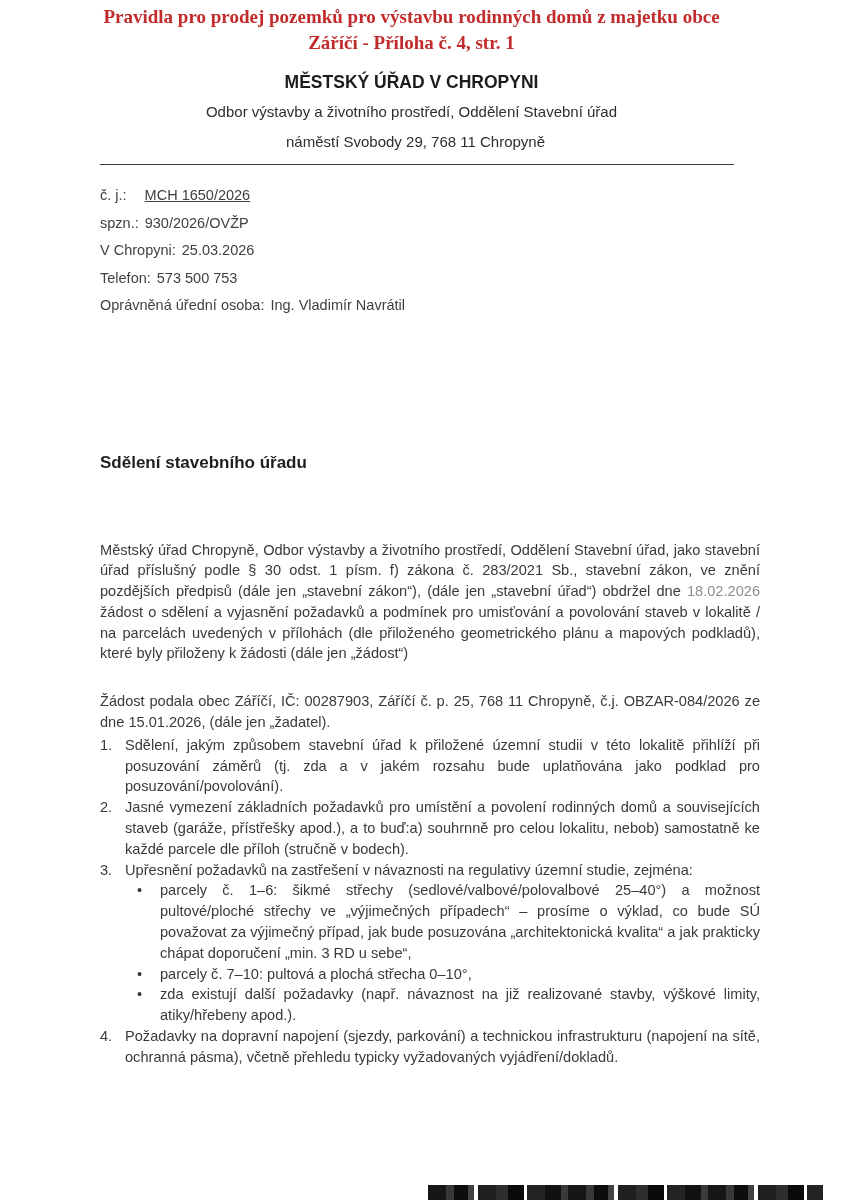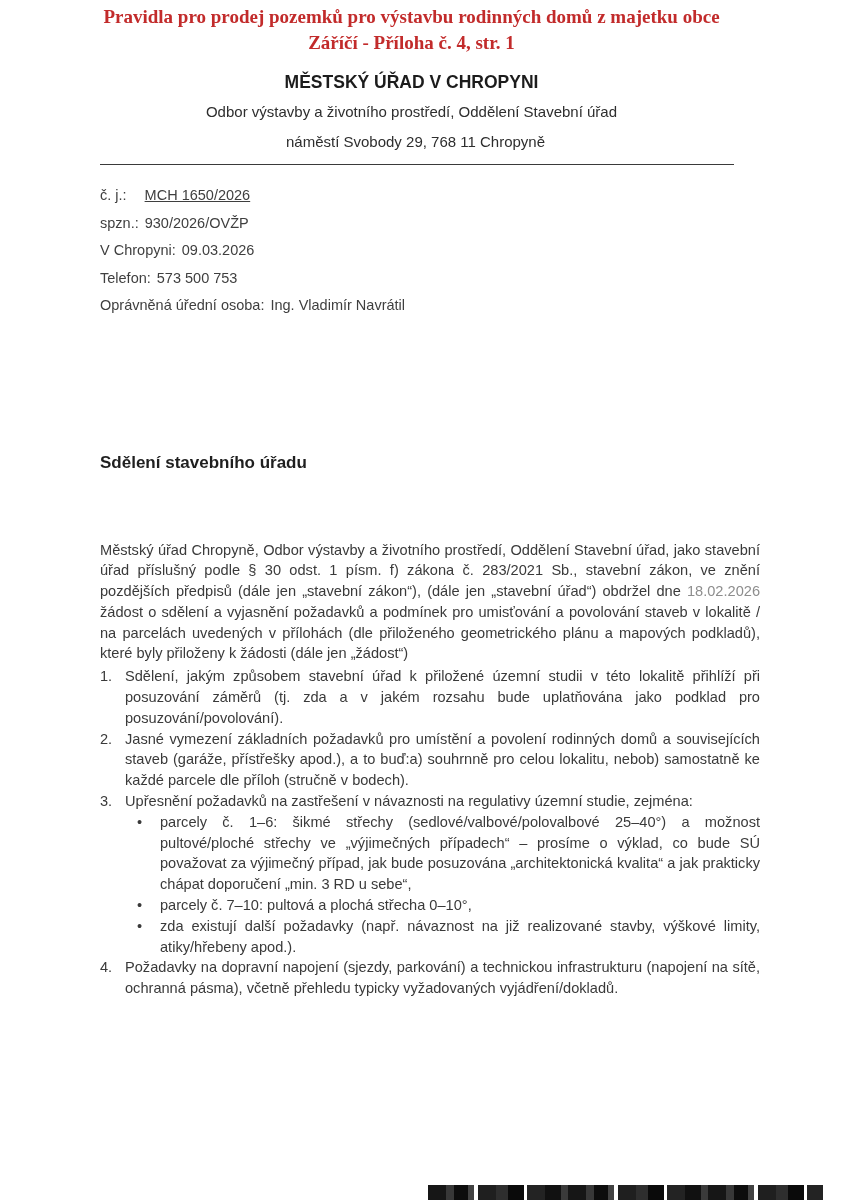--- a/index.html
+++ b/index.html
@@ -111,35 +111,36 @@
   <hr class="rule">
 
   <div class="refblock">
     <div class="ref-line">
       <span class="ref-label">č. j.:</span><span class="ref-value">MCH 1650/2026</span>
     </div>
     <div class="ref-line">
       <span class="ref-label">spzn.:</span><span class="ref-value">930/2026/OVŽP</span>
     </div>
     <div class="ref-line">
-      <span class="ref-label">V Chropyni:</span><span class="ref-value">09.03.2026</span>
+      <span class="ref-label">V Chropyni:</span><span class="ref-value">25.03.2026</span>
     </div>
     <div class="ref-line">
       <span class="ref-label">Telefon:</span><span class="ref-value">573 500 753</span>
     </div>
     <div class="ref-line">
       <span class="ref-label">Oprávněná úřední osoba:</span><span class="ref-value">Ing. Vladimír Navrátil</span>
     </div>
   </div>
 
   <div class="section-heading">Sdělení stavebního úřadu</div>
 
   <div class="bodytext">
     <p class="p1"><span>Městský úřad Chropyně, Odbor výstavby a životního prostředí, Oddělení Stavební úřad, jako stavební úřad příslušný podle § 30 odst. 1 písm. f) zákona č. 283/2021 Sb., stavební zákon, ve znění pozdějších předpisů (dále jen „stavební zákon“), (dále jen „stavební úřad“) obdržel dne</span> <span class="muted">18.02.2026</span> <span>žádost o sdělení a vyjasnění požadavků a podmínek pro umisťování a povolování staveb v lokalitě / na parcelách uvedených v přílohách (dle přiloženého geometrického plánu a mapových podkladů), které byly přiloženy k žádosti (dále jen „žádost“)</span></p>
 
+    <p class="p2">Žádost podala obec Záříčí, IČ: 00287903, Záříčí č. p. 25, 768 11 Chropyně, č.j. OBZAR-084/2026 ze dne 15.01.2026, (dále jen „žadatel).</p>
 
 
     <div class="nlist">
 
       <div class="li">
         <span class="li-num">1.</span>
         <div class="li-text">Sdělení, jakým způsobem stavební úřad k přiložené územní studii v této lokalitě přihlíží při posuzování záměrů (tj. zda a v jakém rozsahu bude uplatňována jako podklad pro posuzování/povolování).</div>
       </div>
 
       <div class="li">

